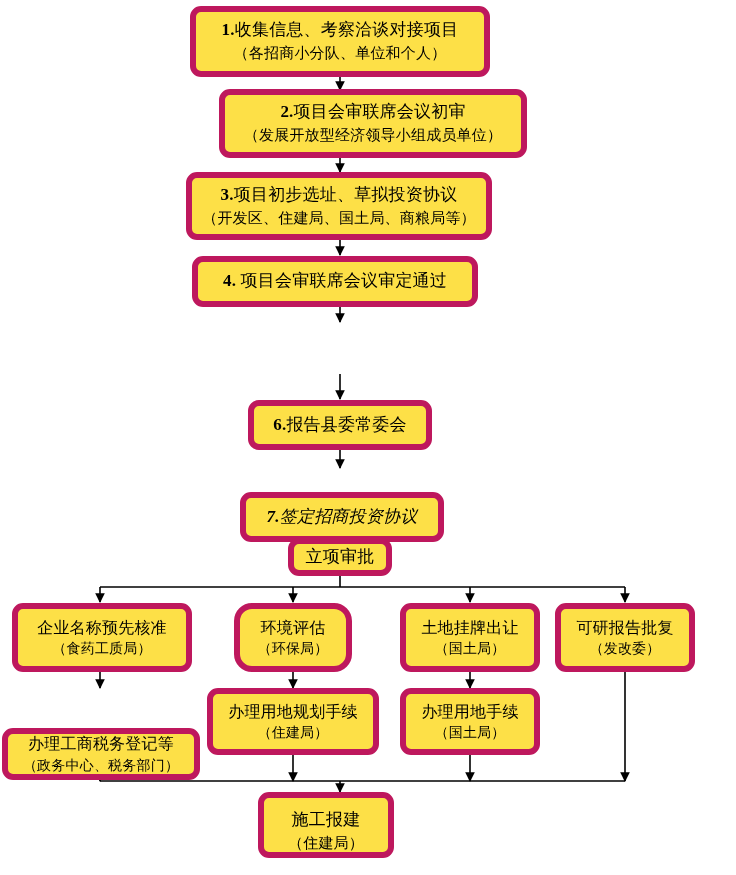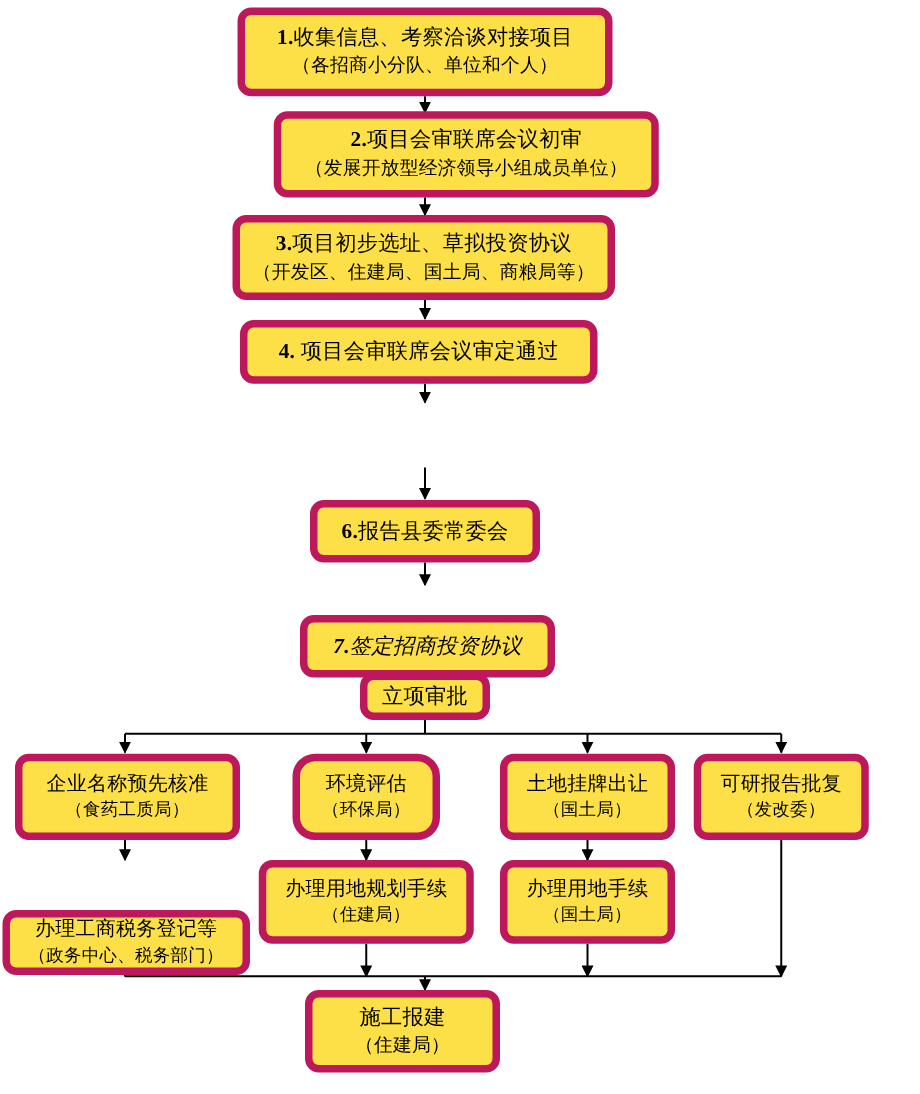--- a/index.html
+++ b/index.html
@@ -175,18 +175,18 @@
   <div class="node small" style="left:207px; top:688px; width:172px; height:67px;">
     <div class="line1">办理用地规划手续</div>
     <div class="line2">（住建局）</div>
   </div>
 
   <div class="node small" style="left:400px; top:688px; width:140px; height:67px;">
     <div class="line1">办理用地手续</div>
     <div class="line2">（国土局）</div>
   </div>
 
-  <div class="node" style="left:244px; top:792px; width:156px; height:66px;">
+  <div class="node" style="left:258px; top:792px; width:136px; height:66px;justify-content:flex-end;">
     <div class="line1">施工报建</div>
     <div class="line2">（住建局）</div>
   </div>
 
 </div>
 
 </body></html>

